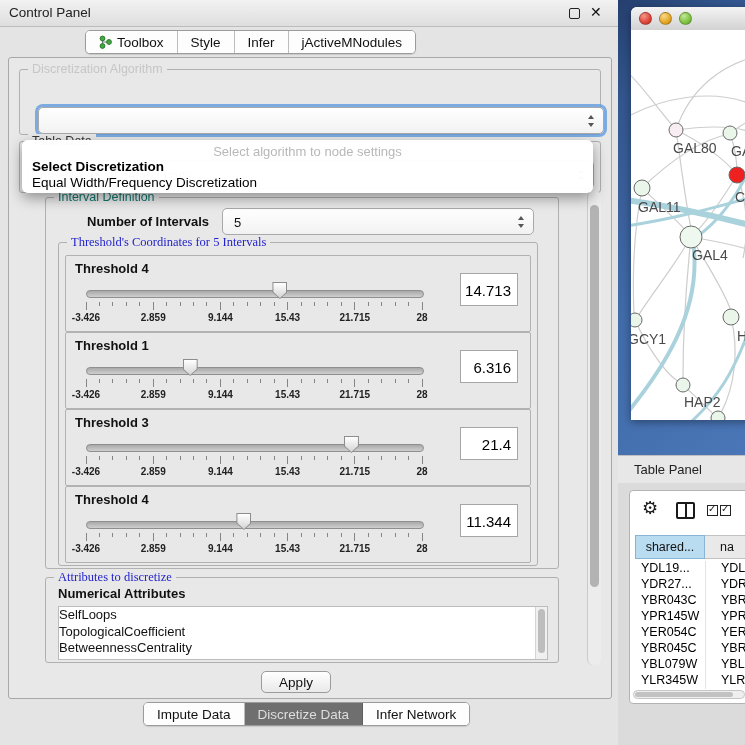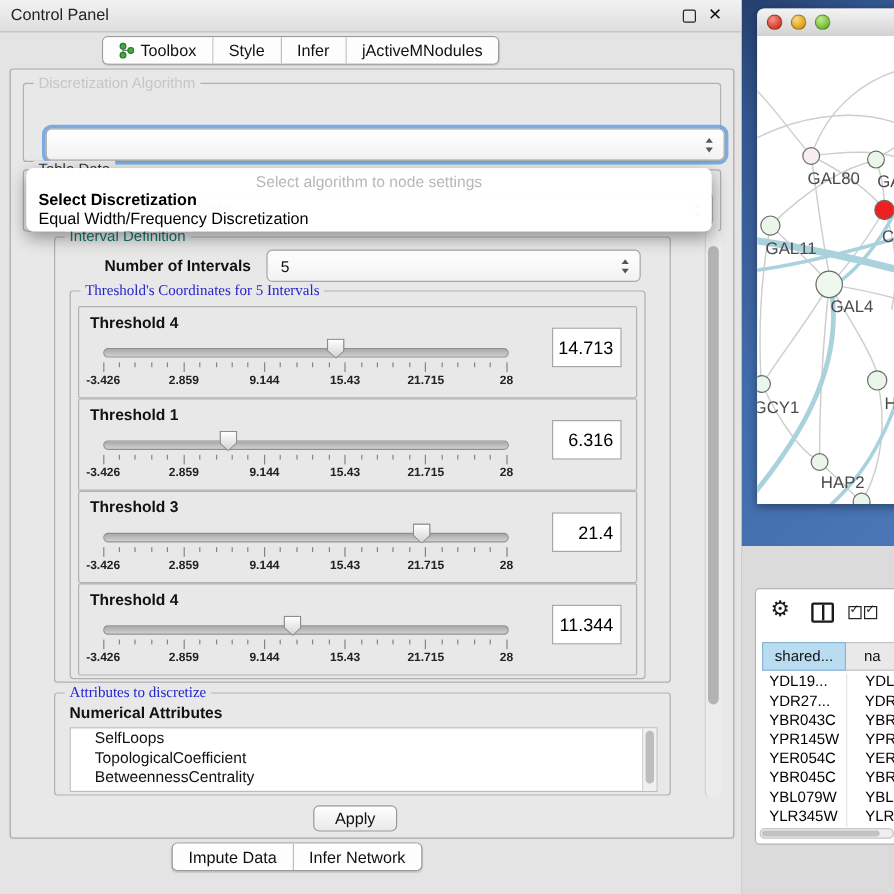--- a/index.html
+++ b/index.html
@@ -64,21 +64,21 @@
       clip-path:polygon(0 0,100% 0,100% 60%,50% 100%,0 60%);background:linear-gradient(#ffffff,#d4d4d4);}
   .tick{position:absolute;width:1px;background:#858585;top:0;}
   .ticks{position:absolute;left:0;top:22px;width:350px;height:8px;}
   .tlabels{position:absolute;left:0;top:32px;width:350px;height:12px;}
   .tlabel{position:absolute;transform:translateX(-50%);font-size:10px;font-weight:bold;color:#222;white-space:nowrap;}
   .thr-value{position:absolute;right:12px;top:17px;width:58px;height:33px;background:#fff;border:1px solid #a6a6a6;
       font-size:15px;color:#000;text-align:right;line-height:33px;padding-right:6px;box-sizing:border-box;}
   .attrs-group{left:26px;top:386px;width:512px;height:84px;}
   .attrs-label{position:absolute;left:12px;top:8px;font-size:13px;font-weight:bold;color:#111;}
   .listbox{position:absolute;left:12px;top:28px;width:488px;height:52px;background:#fff;border:1px solid #bcbcbc;overflow:hidden;}
-  .listitem{padding-left:20px;font-size:13px;color:#111;line-height:16.5px;white-space:nowrap;}
+  .listitem{padding-left:0;font-size:13px;color:#111;line-height:16.5px;white-space:nowrap;}
   .lscroll{position:absolute;right:0;top:0;width:11px;height:100%;background:#f0f0f0;border-left:1px solid #d5d5d5;}
   .lthumb{position:absolute;left:2px;top:2px;width:7px;height:44px;background:#bdbdbd;border-radius:4px;}
   .apply-btn{position:absolute;left:252px;top:613px;width:70px;height:22px;background:linear-gradient(#ffffff,#e9e9e9);
       border:1px solid #9b9b9b;border-radius:5px;font-size:13.5px;color:#111;font-family:inherit;}
   
   .right{position:absolute;left:618px;top:0;width:127px;height:745px;overflow:hidden;background:#dbdbdb;}
   .desktop{position:absolute;left:0;top:0;width:127px;height:455px;
       background:linear-gradient(135deg,#253f6e 0%,#33568e 18%,#416ba9 55%,#4a76b7 100%);}
   .netwin{position:absolute;left:13px;top:7px;width:120px;height:413px;background:#fff;
       border-radius:6px 6px 0 0;overflow:hidden;box-shadow:0 2px 8px rgba(0,0,0,.4);}
@@ -390,20 +390,23 @@
         </div>
       </div>
 
       <button class="apply-btn">Apply</button>
     </div>
 
     <div class="segbar" id="bottom-tabs">
         <div class="seg">
           <span>Impute Data</span>
         </div>
+        <div class="seg seg-sel">
+          <span>Discretize Data</span>
+        </div>
         <div class="seg">
           <span>Infer Network</span>
         </div>
       </div>
   </div>
 
   <div class="right">
     <div class="desktop"></div>
 
     <div class="netwin">
@@ -453,20 +456,23 @@
             <text x="-3" y="314" font-size="14" fill="#4a4a4a">GCY1</text>
             <circle cx="100" cy="287" r="8" fill="#eaf6ea" stroke="#6a6a6a" stroke-width="1"></circle>
             <text x="106" y="311" font-size="14" fill="#4a4a4a">H</text>
             <circle cx="52" cy="355" r="7" fill="#eaf6ea" stroke="#6a6a6a" stroke-width="1"></circle>
             <text x="53" y="377" font-size="14" fill="#4a4a4a">HAP2</text>
             <circle cx="87" cy="388" r="7" fill="#eaf6ea" stroke="#6a6a6a" stroke-width="1"></circle>
           </svg>
       </div>
     </div>
 
+    <div class="tp-bar">
+      <span>Table Panel</span>
+    </div>
 
     <div class="tp-area">
       <div class="tp-card">
         <span class="gear-ic">⚙</span>
         <span class="col-ic"></span>
         <span class="cb c1"></span>
         <span class="cb c2"></span>
         <div class="tp-header" id="tp-header">
             <div class="th1">shared...</div>
             <div class="th2">na</div>

